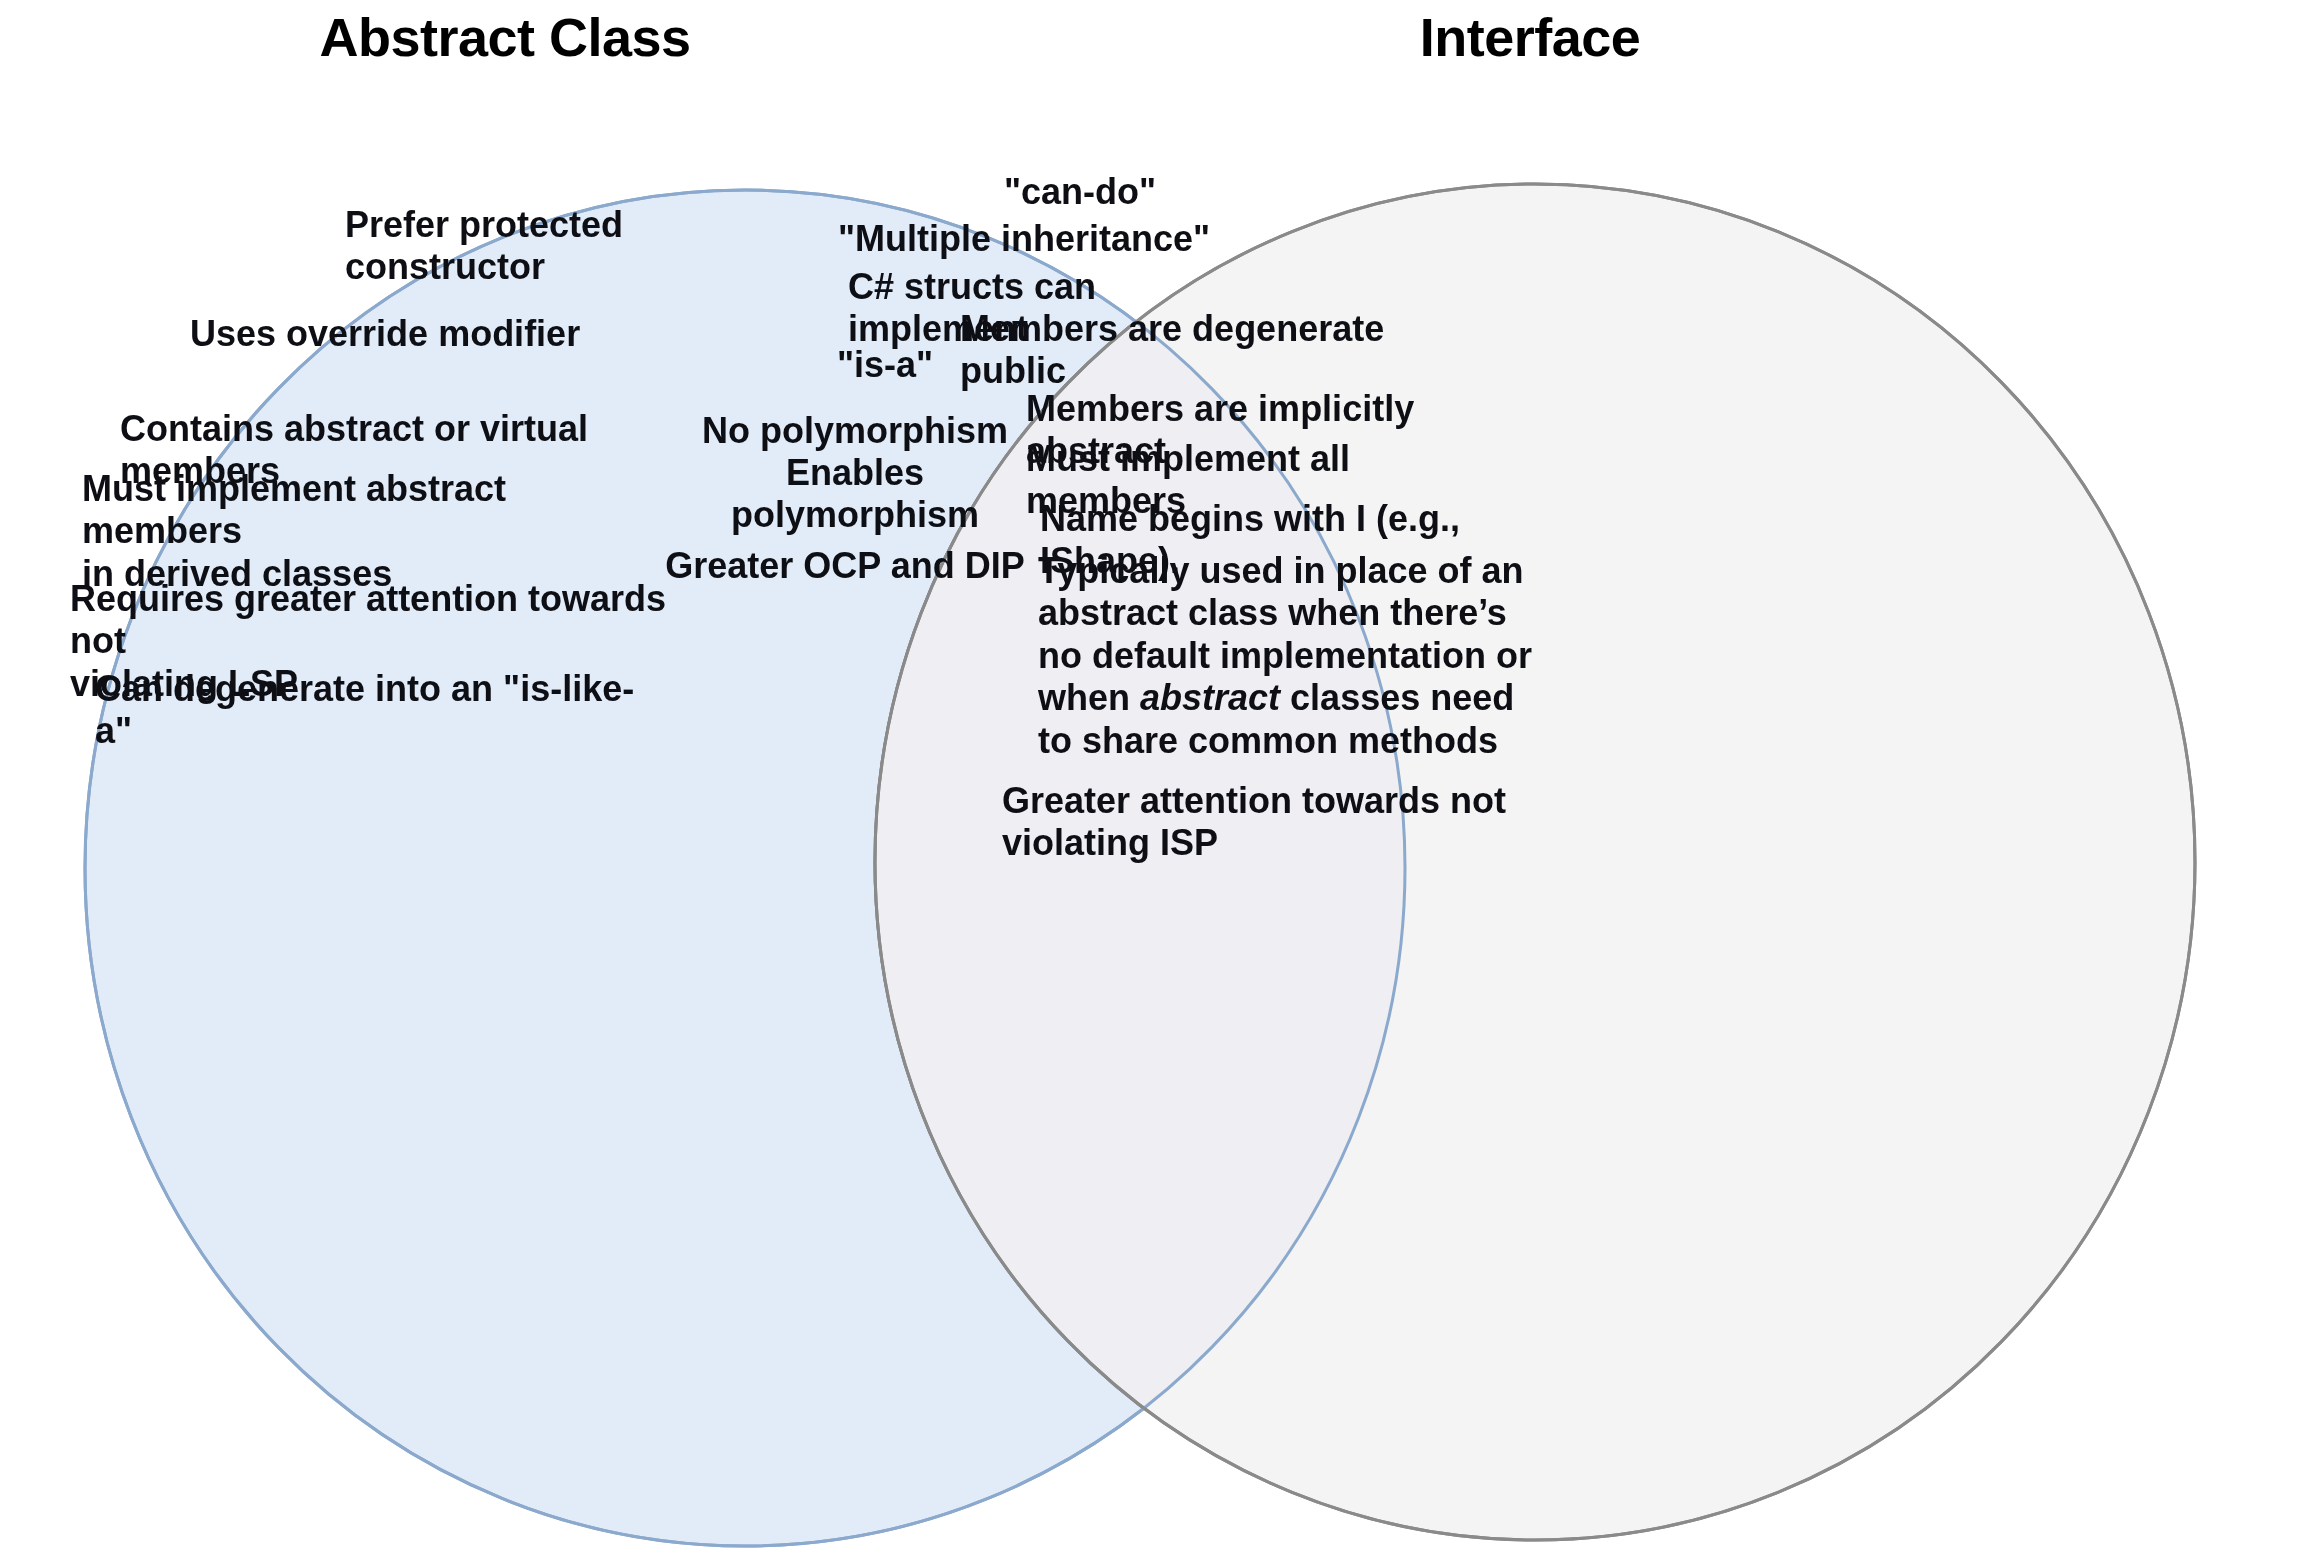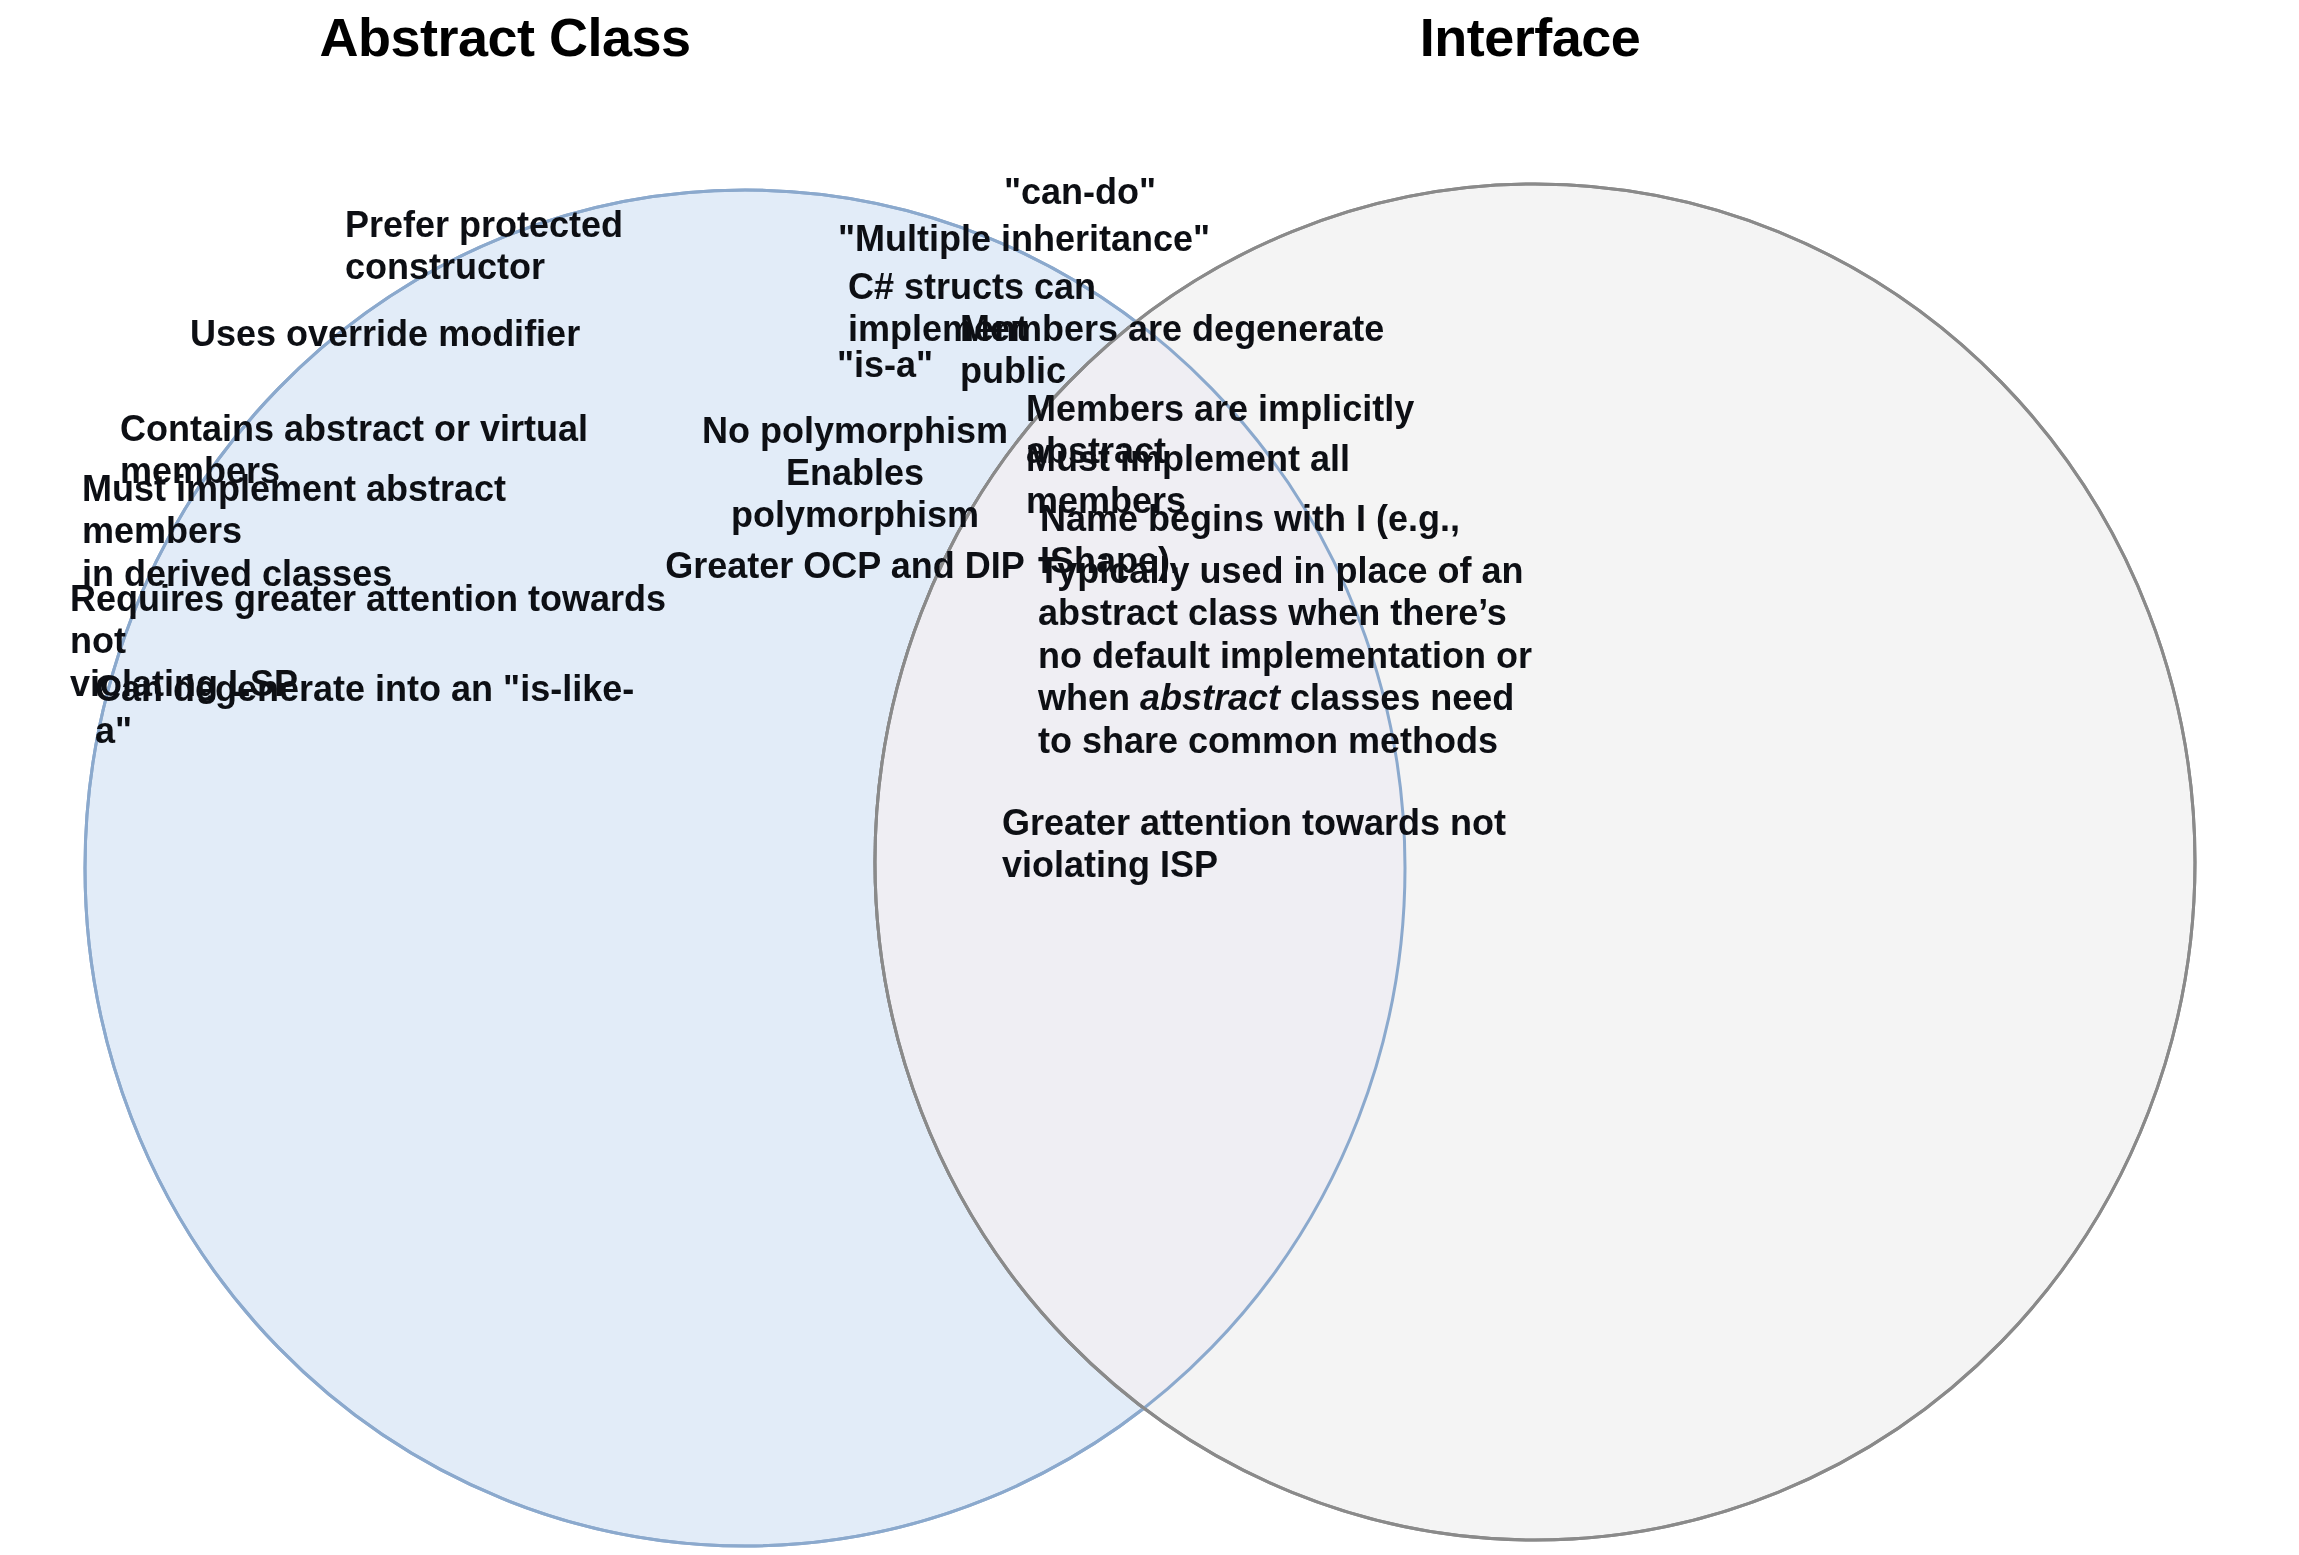--- a/index.html
+++ b/index.html
@@ -120,17 +120,17 @@
       <div class="venn-text" style="left: 848px; top: 238px; width: 430px;">C# structs can implement</div>
       <div class="venn-text" style="left: 960px; top: 280px; width: 460px;">Members are degenerate public</div>
       <div class="venn-text" style="left: 1026px; top: 360px; width: 470px;">Members are implicitly abstract</div>
       <div class="venn-text" style="left: 1026px; top: 410px; width: 470px;">Must implement all members</div>
       <div class="venn-text" style="left: 1040px; top: 470px; width: 520px;">Name begins with I (e.g., IShape).</div>
       <div class="venn-text" style="left: 1038px; top: 522px; width: 500px;">Typically used in place of an
 abstract class when there’s
 no default implementation or
 when <em>abstract</em> classes need
 to share common methods</div>
-      <div class="venn-text" style="left: 1002px; top: 774px; width: 520px;">Greater attention towards not
+      <div class="venn-text" style="left: 1002px; top: 752px; width: 520px;">Greater attention towards not
 violating ISP</div>
     </div>
 
 </div>
 
 </body></html>

